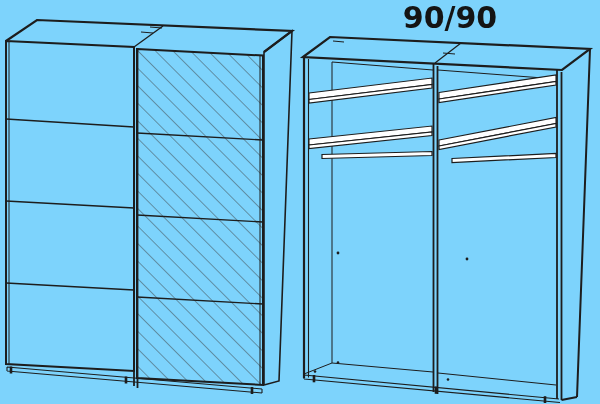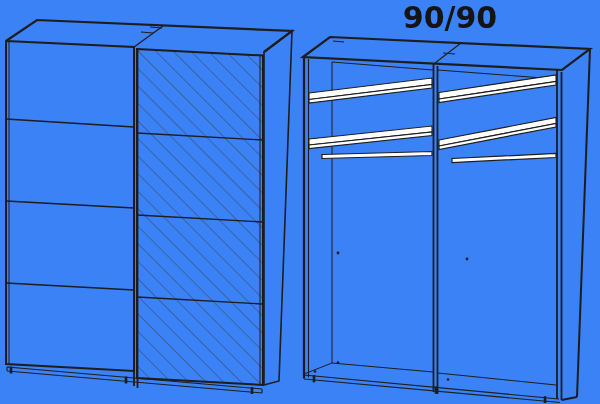--- a/index.html
+++ b/index.html
@@ -1,19 +1,19 @@
 <!DOCTYPE html>
 <html><head>
 <meta charset="utf-8">
 <style>
   html,body{margin:0;padding:0;background:#ffffff;}
   .canvas{
     position:relative;
     width:600px;height:404px;
-    background:#3b82f6;
+    background:#7dd3fc;
     font-family:"DejaVu Sans","Liberation Sans",sans-serif;
     overflow:hidden;
   }
   .canvas svg{display:block;}
   .dim-label{
     font-family:"DejaVu Sans","Liberation Sans",sans-serif;
     font-weight:bold;
     font-size:30px;
     fill:#141414;
   }

